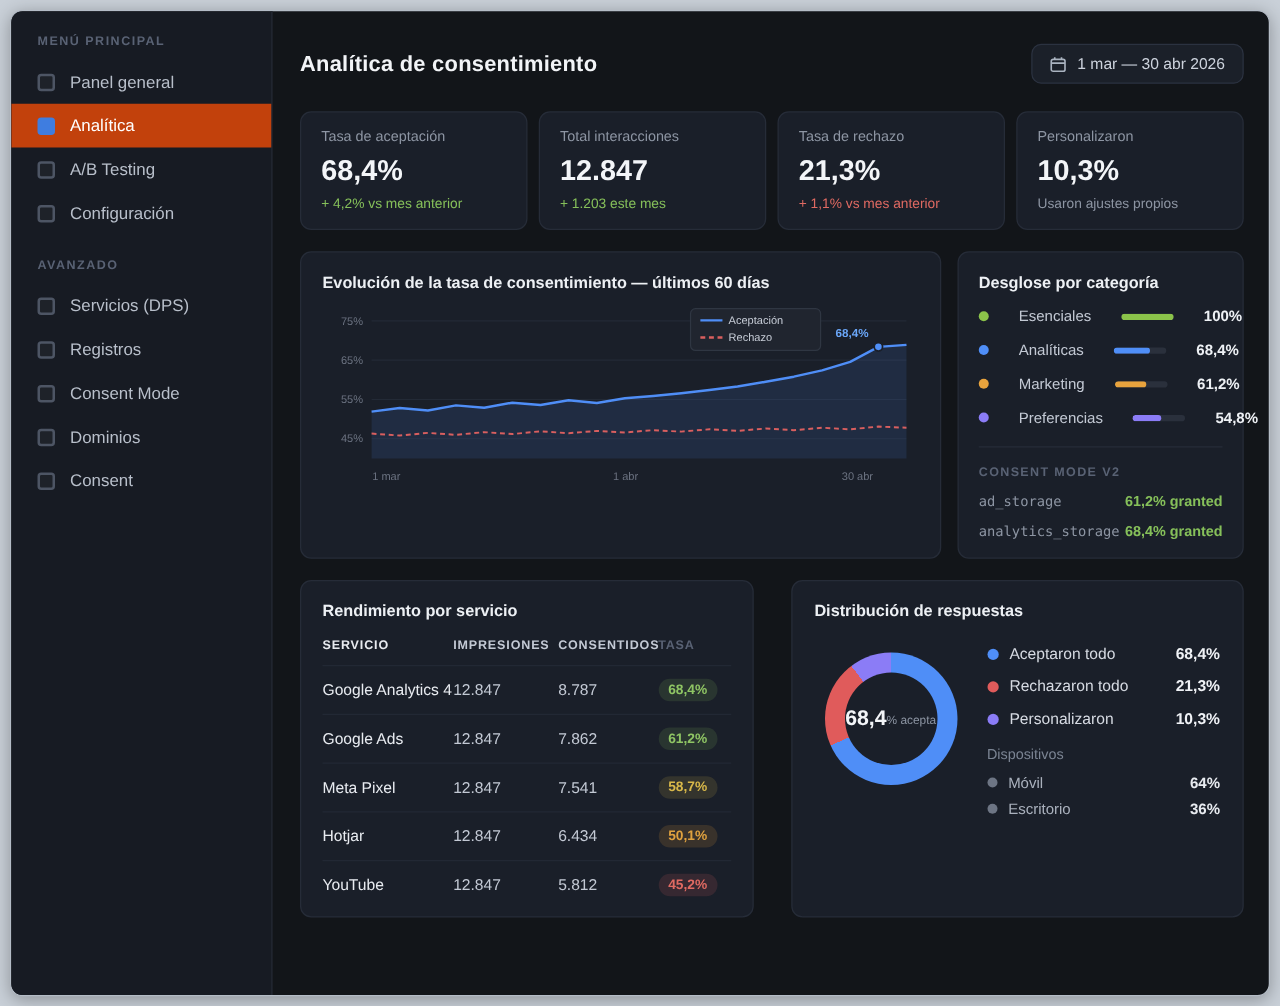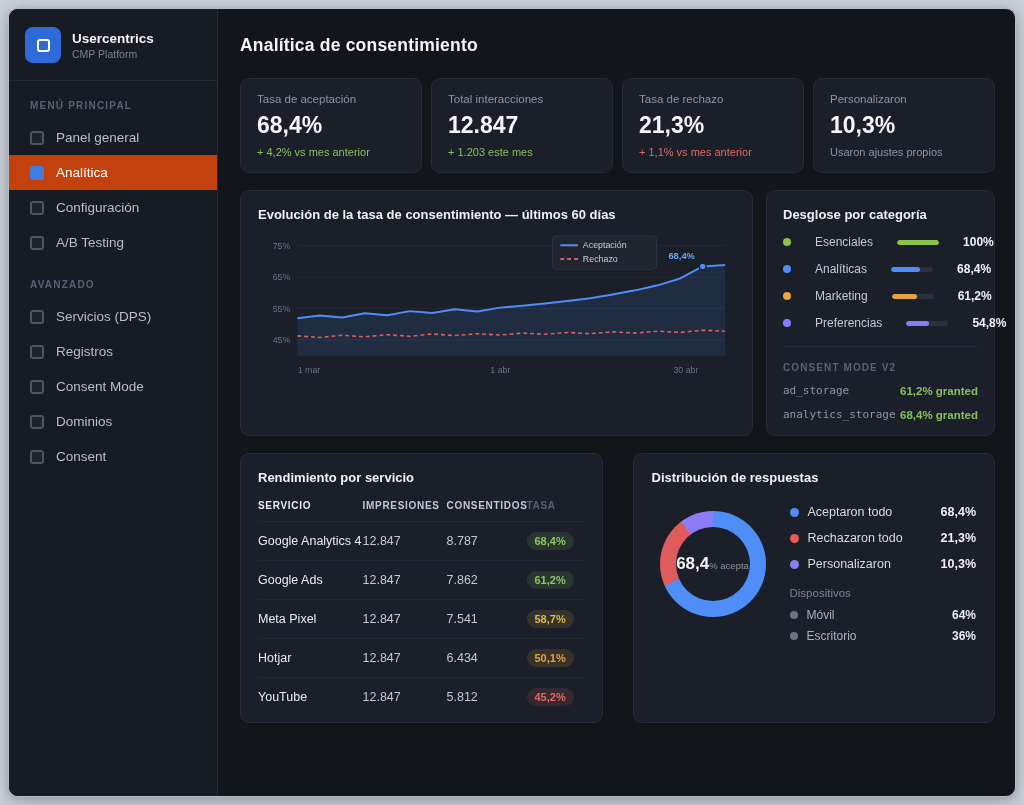--- a/index.html
+++ b/index.html
@@ -112,46 +112,37 @@
 </style>
 </head>
 <body>
 
 <div class="window">
 
 
   <div class="app">
 
     <div class="sidebar">
-      <div class="brand">
-        <div class="brand-logo">
-          <div class="brand-glyph"></div>
-        </div>
-        <div>
-          <div class="brand-name">Usercentrics</div>
-          <div class="brand-sub">CMP Platform</div>
-        </div>
-      </div>
 
       <div class="nav-label">MENÚ PRINCIPAL</div>
       <div class="nav-item">
         <span class="nav-icon"></span>
         <span>Panel general</span>
       </div>
       <div class="nav-item active">
         <span class="nav-icon"></span>
         <span>Analítica</span>
       </div>
       <div class="nav-item">
         <span class="nav-icon"></span>
+        <span>A/B Testing</span>
+      </div>
+      <div class="nav-item">
+        <span class="nav-icon"></span>
         <span>Configuración</span>
-      </div>
-      <div class="nav-item">
-        <span class="nav-icon"></span>
-        <span>A/B Testing</span>
       </div>
 
       <div class="nav-label">AVANZADO</div>
       <div class="nav-item">
         <span class="nav-icon"></span>
         <span>Servicios (DPS)</span>
       </div>
       <div class="nav-item">
         <span class="nav-icon"></span>
         <span>Registros</span>
@@ -166,20 +157,29 @@
       </div>
       <div class="nav-item">
         <span class="nav-icon"></span>
         <span>Consent</span>
       </div>
     </div>
 
     <div class="main">
       <div class="main-header">
         <div class="page-title">Analítica de consentimiento</div>
+        <button class="date-btn">
+          <svg width="13" height="13" viewBox="0 0 13 13">
+            <rect x="1" y="2.5" width="11" height="9.5" rx="1.5" fill="none" stroke="#aab3c0" stroke-width="1.3"></rect>
+            <line x1="1" y1="5.5" x2="12" y2="5.5" stroke="#aab3c0" stroke-width="1.3"></line>
+            <line x1="3.8" y1="0.8" x2="3.8" y2="3" stroke="#aab3c0" stroke-width="1.3"></line>
+            <line x1="9.2" y1="0.8" x2="9.2" y2="3" stroke="#aab3c0" stroke-width="1.3"></line>
+          </svg>
+          <span>1 mar — 30 abr 2026</span>
+        </button>
       </div>
 
       <div class="kpi-row">
         <div class="card kpi">
           <div class="kpi-label">Tasa de aceptación</div>
           <div class="kpi-value">68,4%</div>
           <div class="kpi-delta" data-tone="green">+ 4,2% vs mes anterior</div>
         </div>
         <div class="card kpi">
           <div class="kpi-label">Total interacciones</div>

